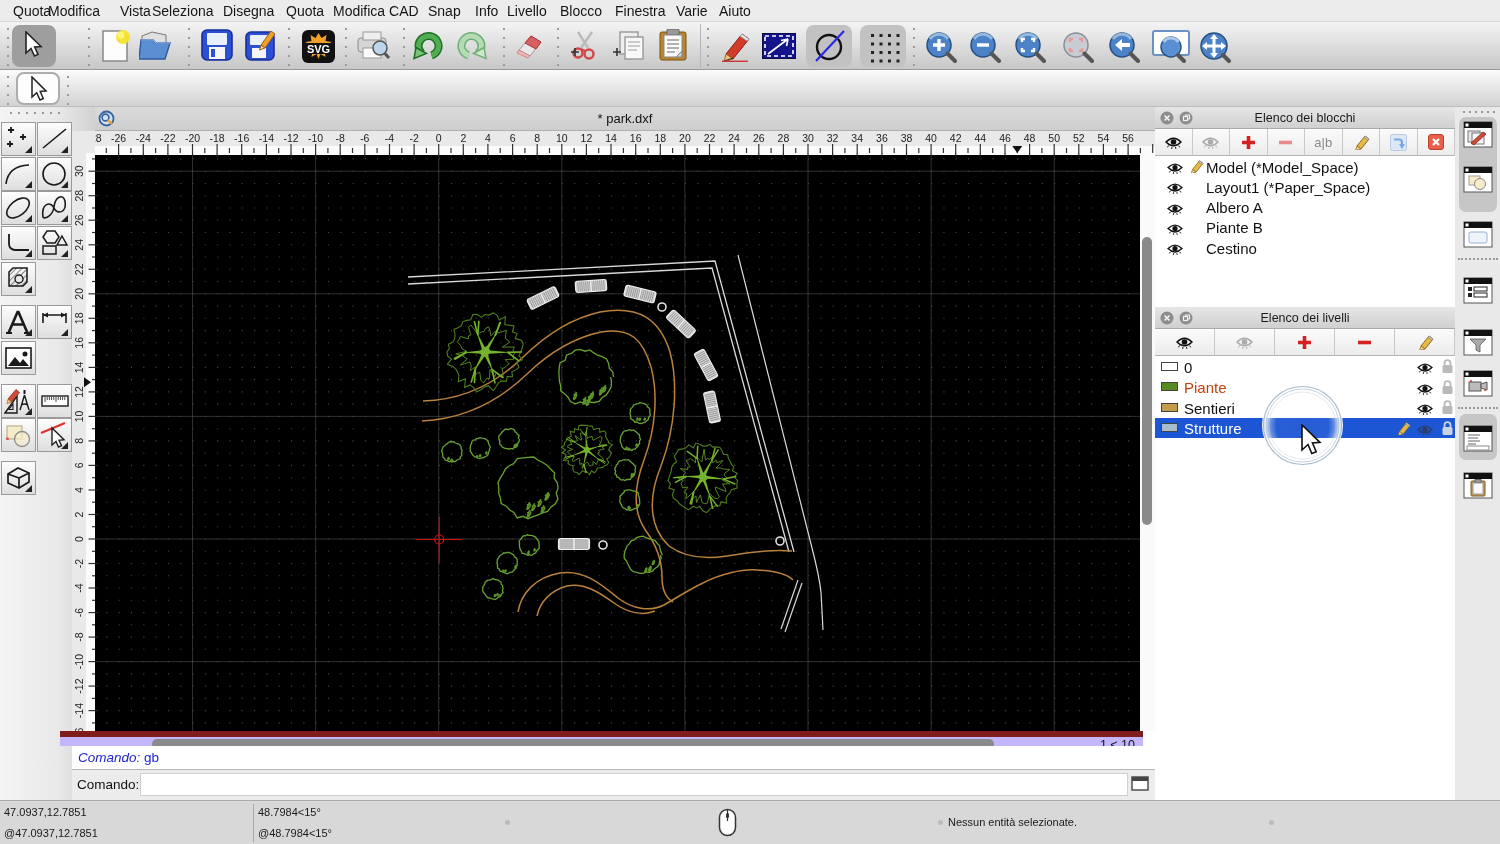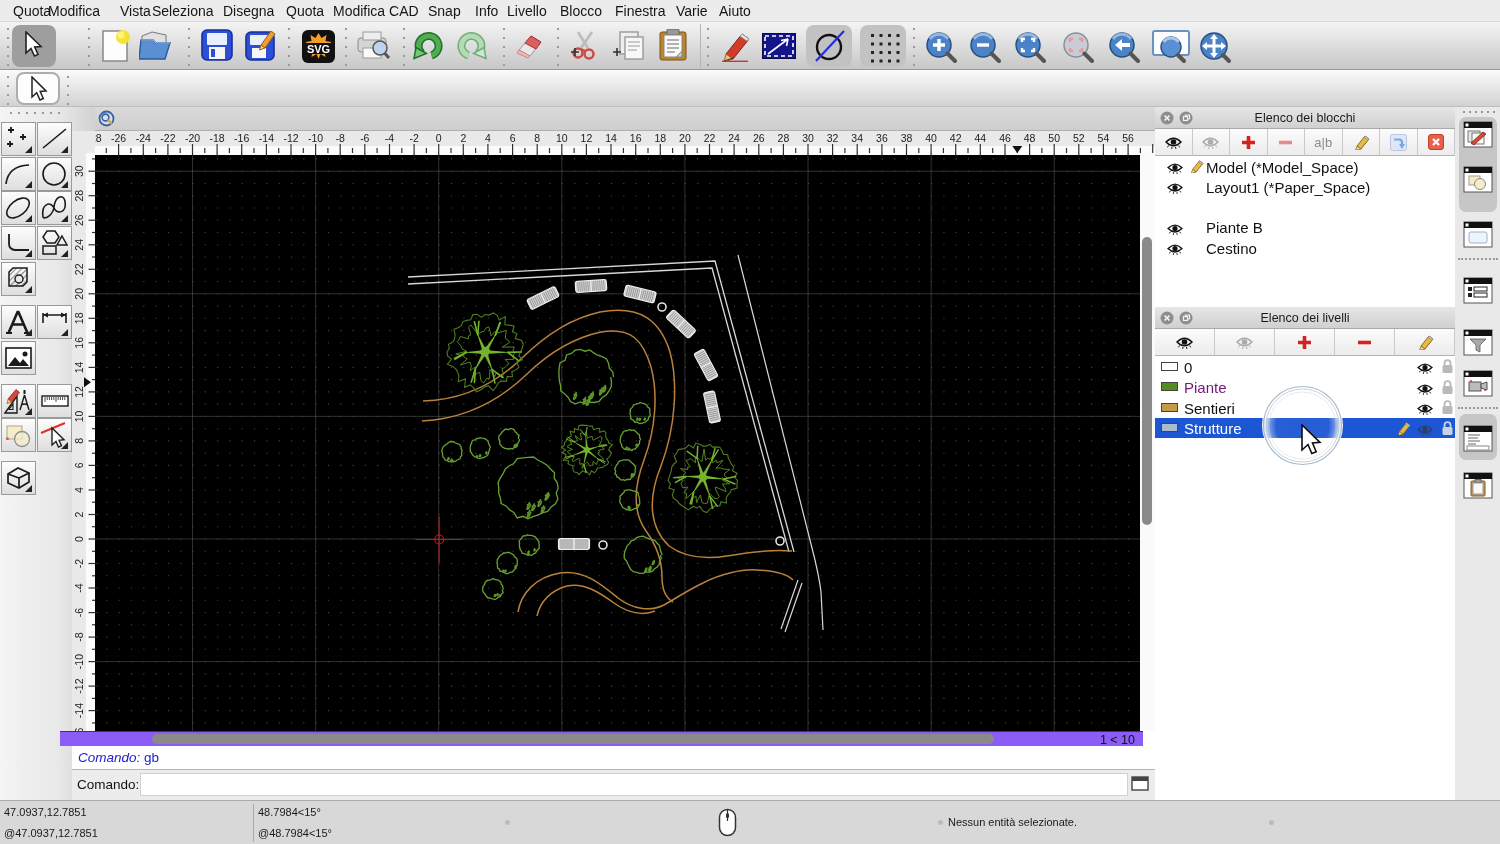--- a/index.html
+++ b/index.html
@@ -8,21 +8,21 @@
 #toolbar{left:0;top:22px;width:1500px;height:48px;background:linear-gradient(#f4f4f4,#c7c7c7);border-bottom:1px solid #999}
 #row2{left:0;top:70px;width:1500px;height:37px;background:linear-gradient(#fbfbfb,#d2d2d2);border-bottom:1px solid #bdbdbd}
 #leftcol{left:0;top:107px;width:95px;height:693px;background:linear-gradient(to right,#f4f4f4,#e9e9e9 60%,#d2d2d2)}
 #vruler{left:72px;top:131px;width:23px;height:600px;background:#e9e9e9}
 #rulercorner{left:72px;top:131px;width:19px;height:22px;background:#e9e9e9}
 #tabbar{left:95px;top:107px;width:1060px;height:24px;background:linear-gradient(#dadada,#cecece);border-bottom:1px solid #b0b0b0}
 #hruler{left:95px;top:131px;width:1060px;height:22px;background:#e9e9e9}
 #canvas{left:95px;top:153px;width:1045px;height:578px;background:#000}
 #vscroll{left:1140px;top:153px;width:15px;height:578px;background:#fafafa}
 #vthumb{left:2px;top:84px;width:10px;height:288px;background:#8a8a8a;border-radius:5px}
-#hscrollrow{left:60px;top:731px;width:1083px;height:15px;background:#8b5cf6;border-top:1px solid #7f1d1d}
+#hscrollrow{left:60px;top:731px;width:1083px;height:15px;background:#c4b5fd;border-top:6px solid #7f1d1d}
 #hthumb{left:92px;top:2px;width:842px;height:10px;background:#8a8a8a;border-radius:5px}
 #pagecount{position:absolute;right:8px;top:1px;font-size:12.5px;color:#111}
 #cmdhist{left:72px;top:746px;width:1083px;height:24px;background:#fff;border-bottom:1px solid #b5b5b5}
 #cmdinput{left:72px;top:770px;width:1083px;height:30px;background:#ececec}
 #statusbar{left:0;top:800px;width:1500px;height:44px;background:#d8d8d8;border-top:1px solid #ababab}
 .sbtext{position:absolute;font-size:11px;color:#1a1a1a;white-space:pre}
 #pblocks{left:1155px;top:107px;width:300px;height:224px;background:#fff}
 #players{left:1155px;top:307px;width:300px;height:490px;background:#fff}
 .ptitle{position:absolute;left:0;top:0;width:300px;height:22px;background:linear-gradient(#e6e6e6,#d0d0d0);border-bottom:1px solid #aaa}
 .ptname{position:absolute;width:100%;text-align:center;top:4px;font-size:12.5px;color:#1a1a1a}
@@ -386,20 +386,21 @@
 <svg class="abs" style="left:3px;top:463.3px" width="31" height="30">
     <path d="M5,11 L15,5 L26,10 L26,19 L16,25 L5,20 Z M5,11 L16,15 L16,25 M16,15 L26,10" fill="none" stroke="#1a1a1a" stroke-width="1.7"></path>
     <path d="M29,30 l-7,0 7,-7 z" fill="#222" transform="translate(0,-1)"></path>
   </svg>
 <div id="tabbar" class="abs">
     <svg class="abs" style="left:3px;top:3px" width="17" height="17">
       <circle cx="8.5" cy="8.5" r="7" fill="#cfe0f2" stroke="#3a62a0" stroke-width="1.8"></circle>
       <circle cx="7.5" cy="7.5" r="3.4" fill="none" stroke="#3a62a0" stroke-width="1.6"></circle>
       <line x1="10" y1="10" x2="14" y2="14" stroke="#e8a030" stroke-width="2.4"></line>
     </svg>
+    <div class="abs" style="width:100%;text-align:center;top:4px;font-size:13px;color:#111">* park.dxf</div>
   </div>
 <div id="hruler" class="abs"><svg width="1060" height="22">
       <rect x="0" y="15" width="1060" height="7" fill="#fbfbfb"></rect>
       <text x="-1.0" y="11" font-size="10.5" fill="#222" text-anchor="middle" font-family="Liberation Sans">-28</text>
       <text x="23.6" y="11" font-size="10.5" fill="#222" text-anchor="middle" font-family="Liberation Sans">-26</text>
       <text x="48.3" y="11" font-size="10.5" fill="#222" text-anchor="middle" font-family="Liberation Sans">-24</text>
       <text x="72.9" y="11" font-size="10.5" fill="#222" text-anchor="middle" font-family="Liberation Sans">-22</text>
       <text x="97.5" y="11" font-size="10.5" fill="#222" text-anchor="middle" font-family="Liberation Sans">-20</text>
       <text x="122.1" y="11" font-size="10.5" fill="#222" text-anchor="middle" font-family="Liberation Sans">-18</text>
       <text x="146.7" y="11" font-size="10.5" fill="#222" text-anchor="middle" font-family="Liberation Sans">-16</text>
@@ -1056,20 +1057,28 @@
       <span class="abs" style="left:51px;top:2.5px">Model (*Model_Space)</span>
     </div>
     <div class="lrow" style="top:69.3px">
       <span class="abs" style="left:12px;top:4px"><svg width="16" height="12" viewBox="0 0 17 13">
           <path d="M1,6 Q8.5,-1.5 16,6 Q8.5,13.5 1,6 Z" fill="none" stroke="#111" stroke-width="1.5"></path>
           <circle cx="8.5" cy="6" r="2.8" fill="#111"></circle>
           <path d="M3.5,9.5 l-1,1.8 M7,11 l-0.3,1.9 M10.5,11 l0.4,1.9 M13.7,9.6 l1,1.7" stroke="#111" stroke-width="1"></path>
         </svg></span>
       <span class="abs" style="left:51px;top:2.5px">Layout1 (*Paper_Space)</span>
     </div>
+    <div class="lrow" style="top:89.6px">
+      <span class="abs" style="left:12px;top:4px"><svg width="16" height="12" viewBox="0 0 17 13">
+          <path d="M1,6 Q8.5,-1.5 16,6 Q8.5,13.5 1,6 Z" fill="none" stroke="#111" stroke-width="1.5"></path>
+          <circle cx="8.5" cy="6" r="2.8" fill="#111"></circle>
+          <path d="M3.5,9.5 l-1,1.8 M7,11 l-0.3,1.9 M10.5,11 l0.4,1.9 M13.7,9.6 l1,1.7" stroke="#111" stroke-width="1"></path>
+        </svg></span>
+      <span class="abs" style="left:51px;top:2.5px">Albero A</span>
+    </div>
     <div class="lrow" style="top:109.9px">
       <span class="abs" style="left:12px;top:4px"><svg width="16" height="12" viewBox="0 0 17 13">
           <path d="M1,6 Q8.5,-1.5 16,6 Q8.5,13.5 1,6 Z" fill="none" stroke="#111" stroke-width="1.5"></path>
           <circle cx="8.5" cy="6" r="2.8" fill="#111"></circle>
           <path d="M3.5,9.5 l-1,1.8 M7,11 l-0.3,1.9 M10.5,11 l0.4,1.9 M13.7,9.6 l1,1.7" stroke="#111" stroke-width="1"></path>
         </svg></span>
       <span class="abs" style="left:51px;top:2.5px">Piante B</span>
     </div>
     <div class="lrow" style="top:130.2px">
       <span class="abs" style="left:12px;top:4px"><svg width="16" height="12" viewBox="0 0 17 13">
@@ -1130,21 +1139,21 @@
           <circle cx="8.5" cy="6" r="2.8" fill="#111"></circle>
           <path d="M3.5,9.5 l-1,1.8 M7,11 l-0.3,1.9 M10.5,11 l0.4,1.9 M13.7,9.6 l1,1.7" stroke="#111" stroke-width="1"></path>
         </svg></span>
       <span class="abs" style="left:286px;top:3px"><svg width="13" height="15" viewBox="0 0 13 15">
           <path d="M3.5,6 v-1.8 a3,3 0 0 1 6,0 V6" fill="none" stroke="#b9b9b9" stroke-width="1.8"></path>
           <rect x="1.5" y="6" width="10" height="8" rx="1.5" fill="#b9b9b9"></rect>
         </svg></span>
     </div>
     <div class="lrow" style="top:69.6px;">
       <span class="abs" style="left:6px;top:5.5px;width:17px;height:9px;background:#578a22;border:1px solid #444"></span>
-      <span class="abs" style="left:29px;top:2.5px;color:#701a75">Piante</span>
+      <span class="abs" style="left:29px;top:2.5px;color:#c2410c">Piante</span>
       <span class="abs" style="left:262px;top:4px"><svg width="16" height="12" viewBox="0 0 17 13">
           <path d="M1,6 Q8.5,-1.5 16,6 Q8.5,13.5 1,6 Z" fill="none" stroke="#111" stroke-width="1.5"></path>
           <circle cx="8.5" cy="6" r="2.8" fill="#111"></circle>
           <path d="M3.5,9.5 l-1,1.8 M7,11 l-0.3,1.9 M10.5,11 l0.4,1.9 M13.7,9.6 l1,1.7" stroke="#111" stroke-width="1"></path>
         </svg></span>
       <span class="abs" style="left:286px;top:3px"><svg width="13" height="15" viewBox="0 0 13 15">
           <path d="M3.5,6 v-1.8 a3,3 0 0 1 6,0 V6" fill="none" stroke="#b9b9b9" stroke-width="1.8"></path>
           <rect x="1.5" y="6" width="10" height="8" rx="1.5" fill="#b9b9b9"></rect>
         </svg></span>
     </div>

